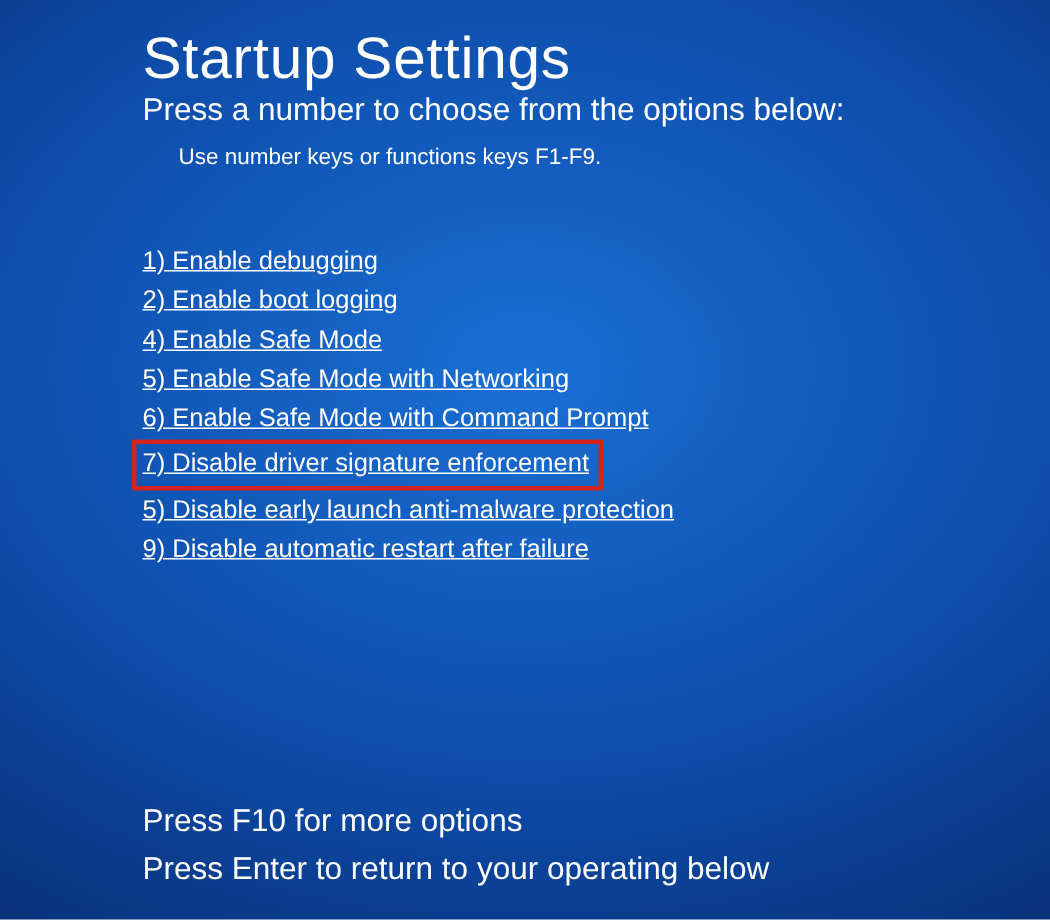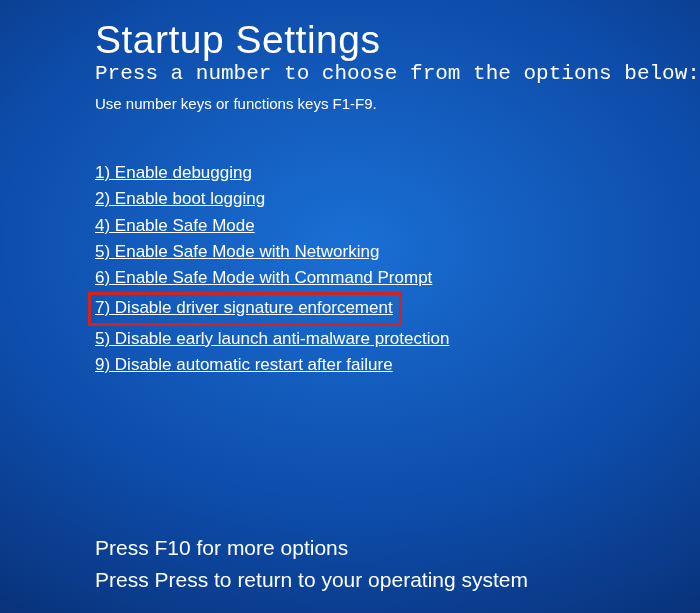--- a/index.html
+++ b/index.html
@@ -20,26 +20,26 @@
     }
     .title {
       font-size: 39px;
       font-weight: 300;
       letter-spacing: 0.5px;
     }
     .subtitle {
       font-size: 21px;
       font-weight: 300;
       margin-bottom: 10px;
-      font-family: Liberation Mono, monospace;
     }
     .hint {
       font-size: 15px;
       font-weight: 300;
       margin-bottom: 48px;
+      margin-left: 24px;
     }
     .options {
       list-style: none;
     }
     .option {
       font-size: 17px;
       font-weight: 300;
       line-height: 1.55;
       padding: 0;
       display: inline-block;
@@ -79,14 +79,14 @@
     <li class="option-wrap"><span class="option">4) Enable Safe Mode</span></li>
     <li class="option-wrap"><span class="option">5) Enable Safe Mode with Networking</span></li>
     <li class="option-wrap"><span class="option">6) Enable Safe Mode with Command Prompt</span></li>
     <li class="option-wrap"><span class="option highlight">7) Disable driver signature enforcement</span></li>
     <li class="option-wrap"><span class="option">5) Disable early launch anti-malware protection</span></li>
     <li class="option-wrap"><span class="option">9) Disable automatic restart after failure</span></li>
   </ul>
 
 <div class="footer">
   <div class="footer-line">Press F10 for more options</div>
-  <div class="footer-line">Press Press to return to your operating system</div>
+  <div class="footer-line">Press Enter to return to your operating below</div>
 </div>
 
 </body></html>

